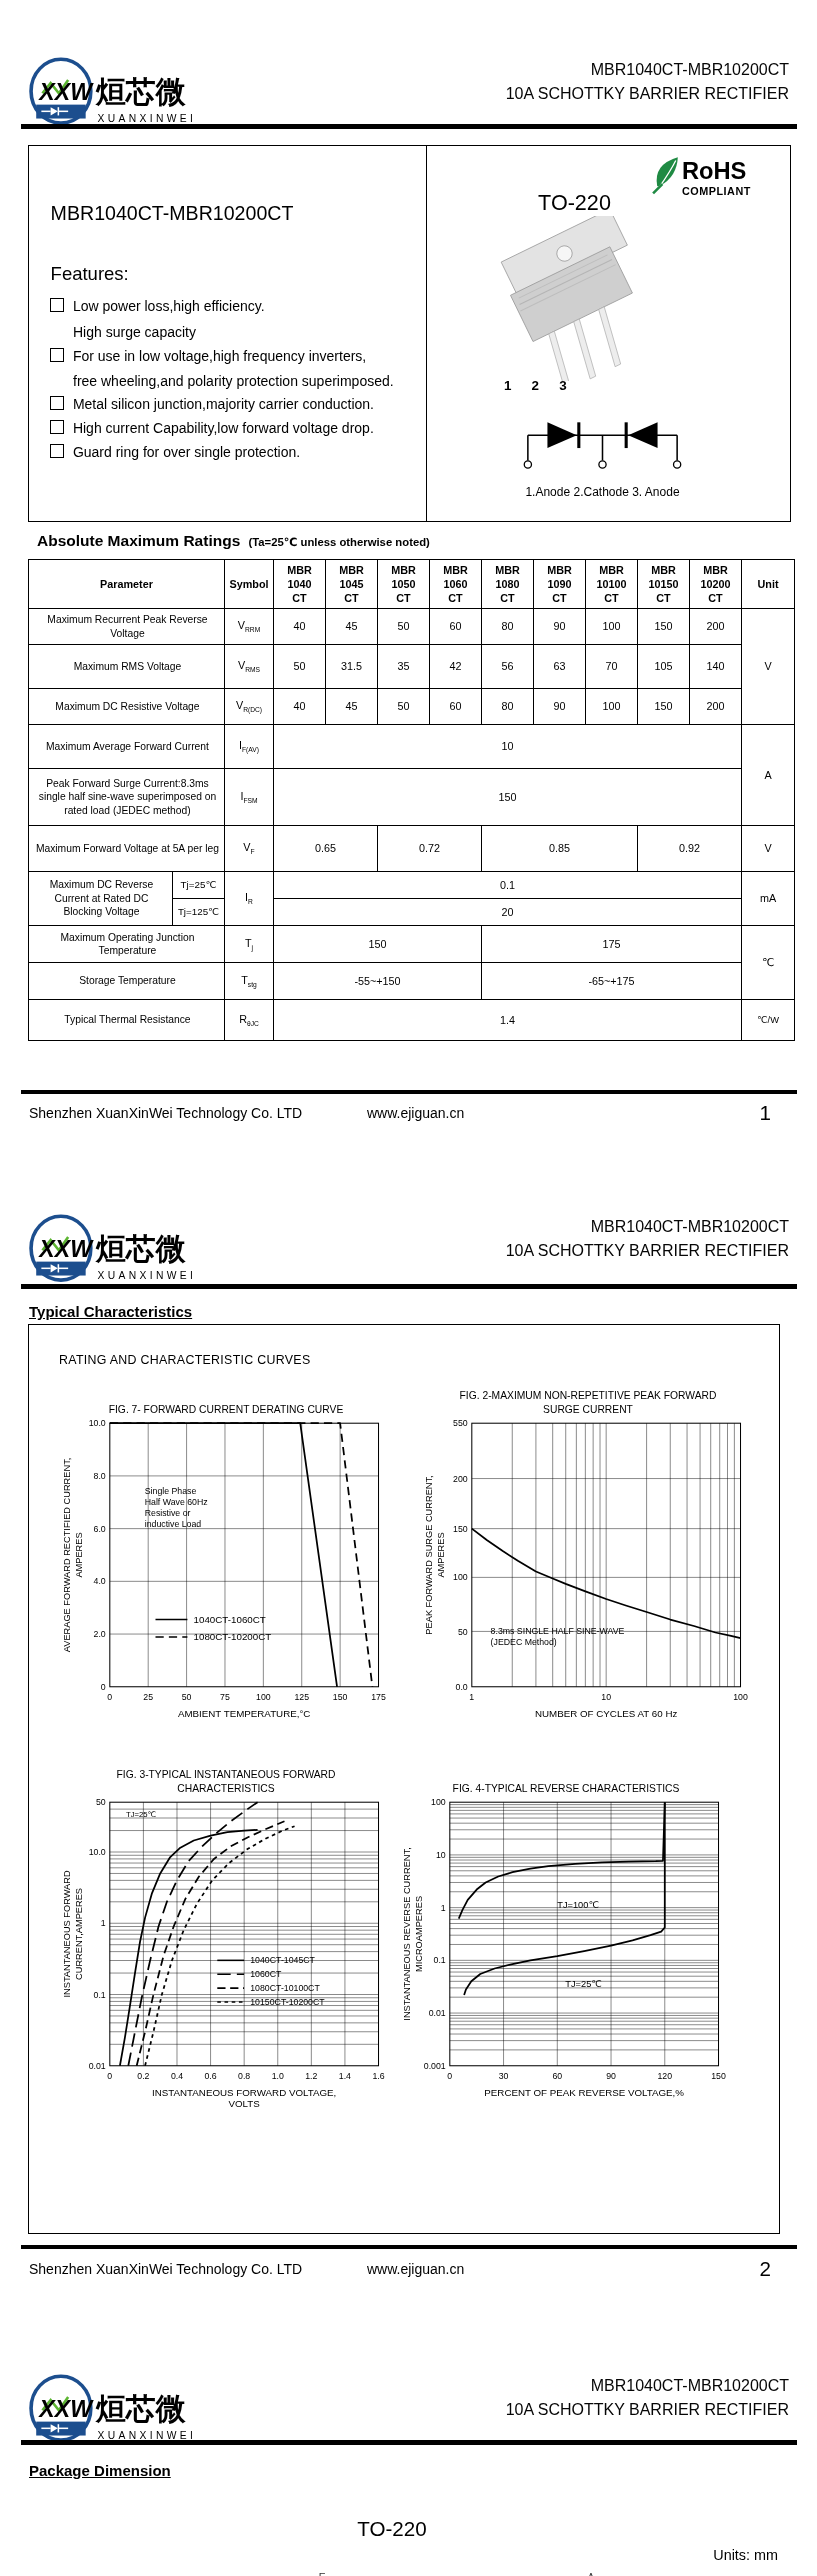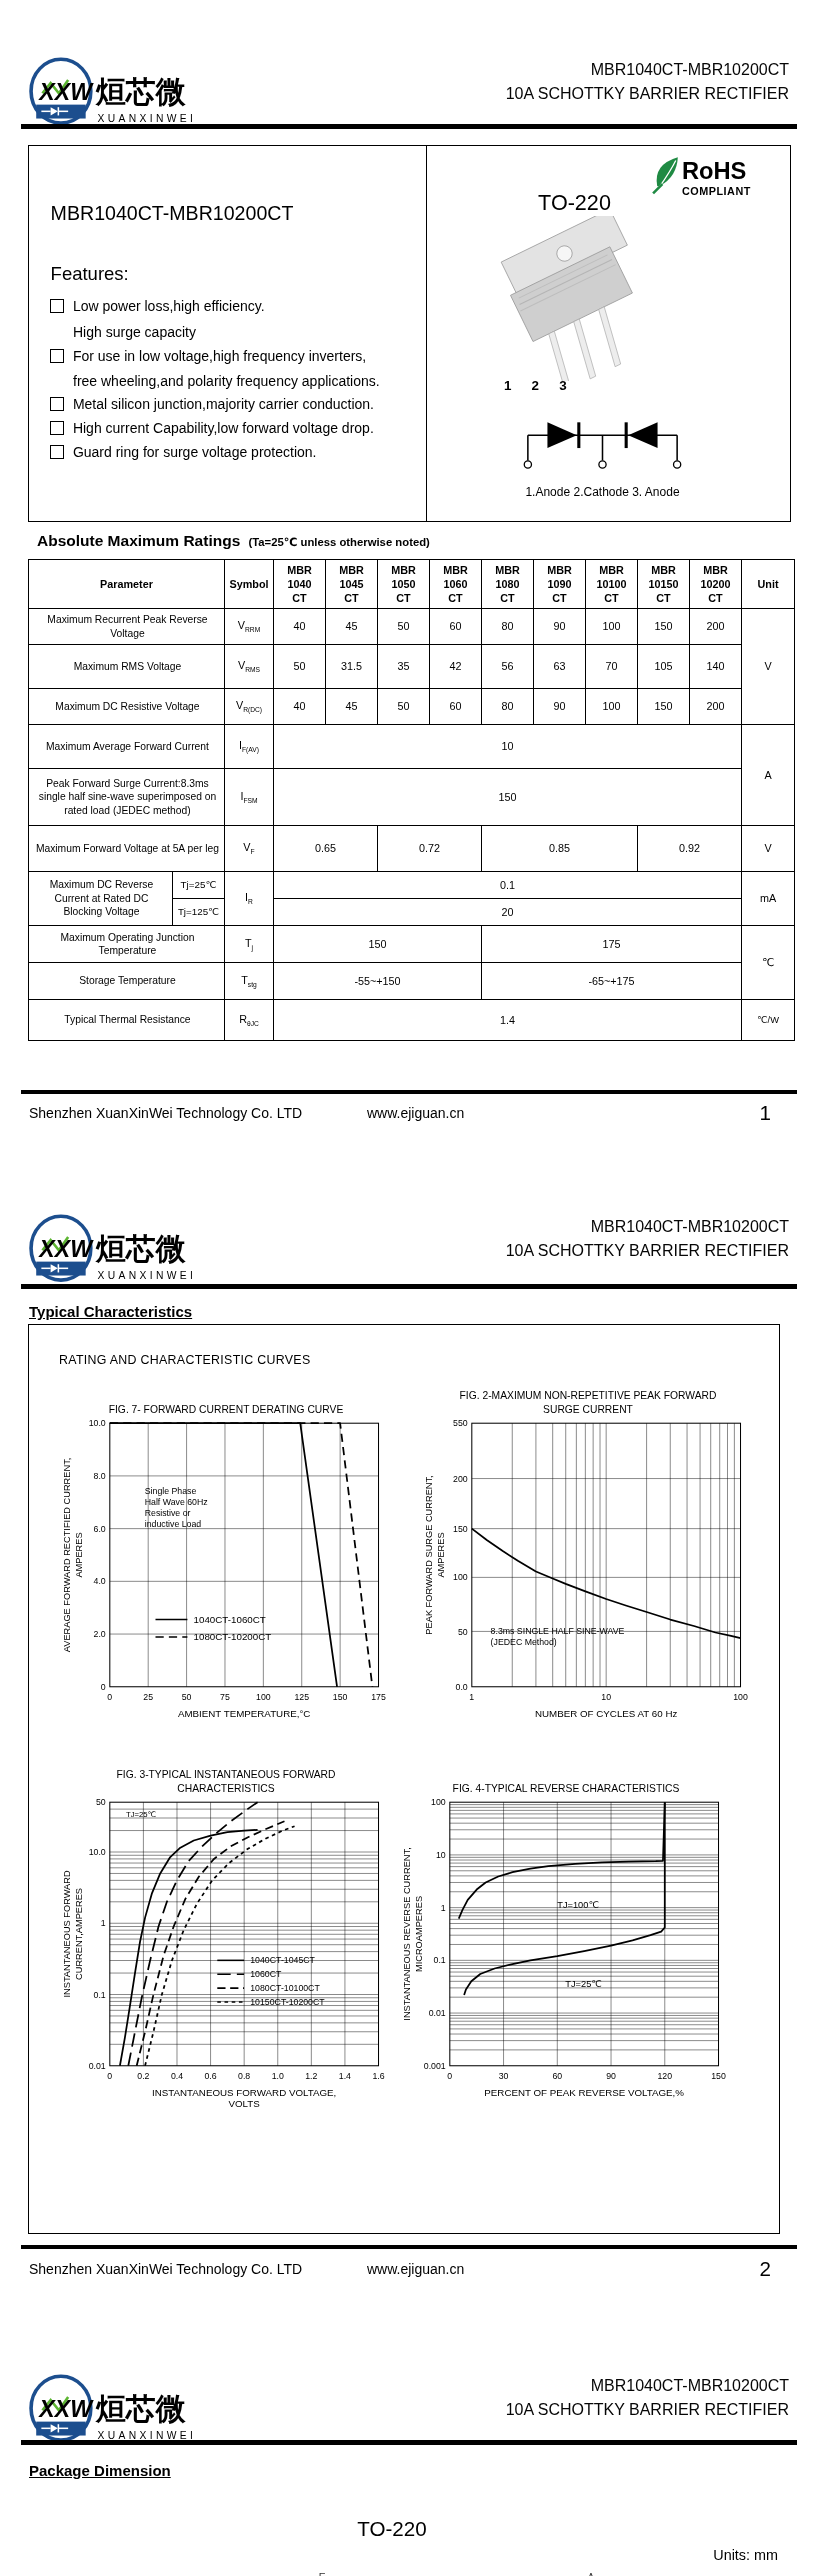--- a/index.html
+++ b/index.html
@@ -13,21 +13,21 @@
   .htitle{position:absolute;right:29px;top:58px;text-align:right;font-size:16px;line-height:24px;color:#060606;}
   .company{position:absolute;left:29px;font-size:14px;}
   .site{position:absolute;left:367px;font-size:14px;}
   .pageno{position:absolute;right:47px;font-size:20.6px;}
   .logo{position:absolute;left:29px;top:57px;}
   
   .fbox{position:absolute;left:28px;top:145px;width:761px;height:375px;border:1.5px solid #000;}
   .vsep{position:absolute;left:397px;top:0;bottom:0;width:1px;background:#000;}
   .ptitle{position:absolute;left:21.6px;top:56px;font-size:19.6px;}
   .ftitle{position:absolute;left:21.6px;top:117px;font-size:18.5px;}
-  .feat{position:absolute;left:20.6px;font-size:14px;display:flex;align-items:center;gap:9.3px;white-space:nowrap;}
+  .feat{position:absolute;left:20.6px;font-size:14px;display:flex;gap:9.3px;white-space:nowrap;}
   .cb{width:12px;height:12px;border:1px solid #000;display:inline-block;flex:none;}
   .featc{position:absolute;left:44px;font-size:14px;white-space:nowrap;}
   .to220{position:absolute;left:492px;top:190px;width:165px;text-align:center;font-size:21.6px;}
   .pins{position:absolute;left:504px;top:378px;font-size:13.4px;font-weight:bold;letter-spacing:8.2px;}
   .pinleg{position:absolute;left:484px;top:485px;width:237px;text-align:center;font-size:12px;}
   .amr-title{position:absolute;left:37px;top:532px;font-size:15.5px;font-weight:bold;}
   .amr-sub{font-size:11.3px;margin-left:8.2px;}
   table{border-collapse:collapse;}
   .amr{position:absolute;left:28px;top:559px;width:761px;table-layout:fixed;font-size:10.8px;}
   .amr td{border:1px solid #000;border-top-width:1.5px;border-bottom-width:1.5px;text-align:center;vertical-align:middle;padding:1px 3.1px;line-height:1.3;}
@@ -85,32 +85,32 @@
 
       <div class="feat" style="top:152px">
           <span class="cb"></span>
           <span>Low power loss,high efficiency.</span>
         </div>
       <div class="featc" style="top:178px">High surge capacity</div>
       <div class="feat" style="top:202px">
           <span class="cb"></span>
           <span>For use in low voltage,high frequency inverters,</span>
         </div>
-      <div class="featc" style="top:227px">free wheeling,and polarity frequency applications.</div>
+      <div class="featc" style="top:227px">free wheeling,and polarity protection superimposed.</div>
       <div class="feat" style="top:250px">
           <span class="cb"></span>
           <span>Metal silicon junction,majority carrier conduction.</span>
         </div>
       <div class="feat" style="top:274px">
           <span class="cb"></span>
           <span>High current Capability,low forward voltage drop.</span>
         </div>
       <div class="feat" style="top:298px">
           <span class="cb"></span>
-          <span>Guard ring for surge voltage protection.</span>
+          <span>Guard ring for over single protection.</span>
         </div>
     </div>
 
     <svg class="abs" style="left:650px;top:154px" width="135" height="52" viewBox="0 0 262 100">
       <path d="M14,62 Q6,20 54,6 Q52,44 20,61 Z" fill="#1f8a43"></path>
       <path d="M18,64 Q40,32 50,12" stroke="#fff" stroke-width="2.5" fill="none"></path>
       <line x1="6" y1="76" x2="24" y2="58" stroke="#1f8a43" stroke-width="5"></line>
       <text x="62" y="48" font-size="46" font-weight="bold" fill="#1f8a43">RoHS</text>
       <text x="62" y="80" font-size="21" font-weight="bold" letter-spacing="1" fill="#1f8a43">COMPLIANT</text>
     </svg>

